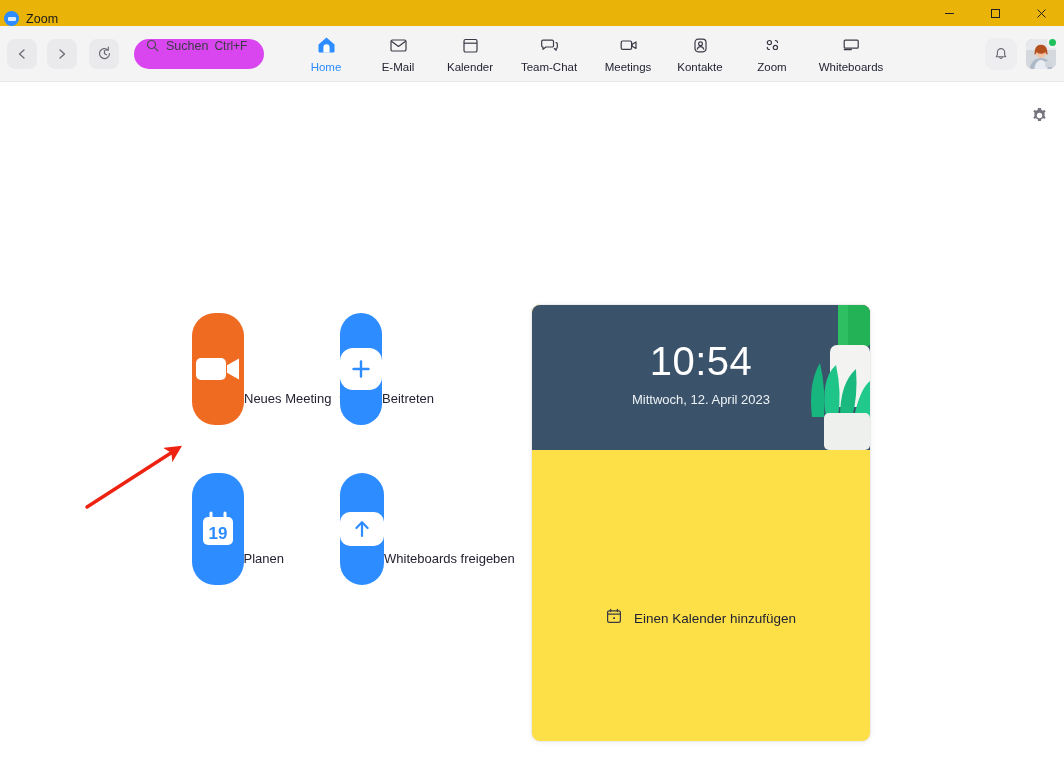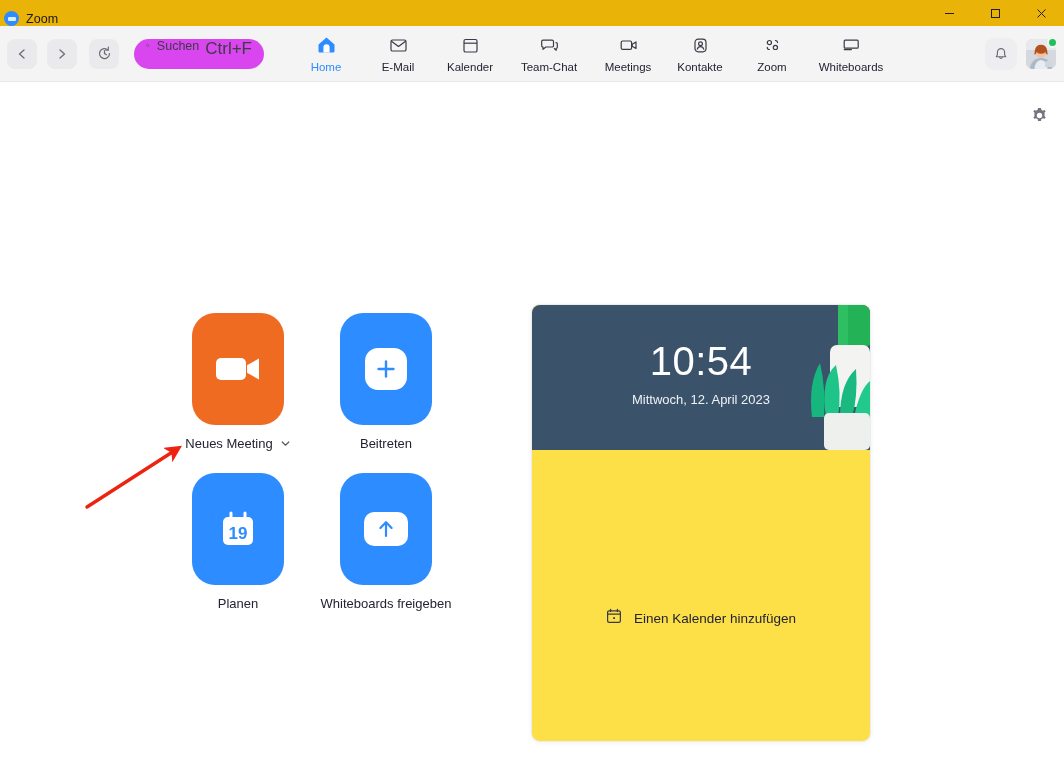--- a/index.html
+++ b/index.html
@@ -55,21 +55,21 @@
   .navbtn.history { margin-left: 12px; }
 
   .searchbox {
     margin-left: 15px;
     height: 30px; width: 130px;
     background: #d946ef; border-radius: 15px;
     display: flex; align-items: flex-start;
     padding: 0 12px; cursor: text; flex: none;
   }
   .search-placeholder { font-size: 12.5px; color: #3c3c43; margin-left: 7px; }
-  .search-shortcut { font-size: 17px; color: #3c3c43; margin-left: 6px; }
+  .search-shortcut { font-size: 12px; color: #3c3c43; margin-left: 6px; }
 
   .tabs { display: flex; align-items: flex-start; margin-left: 26px; height: 56px; padding-top: 6px; }
   .tab {
     width: 72px; min-width: 56px;
     display: flex; flex-direction: column; align-items: center;
     cursor: pointer; padding: 2px 4px 0 4px;
   }
   .tab .tab-icon { height: 22px; display: flex; align-items: center; justify-content: center; }
   .tab .tab-label {
     font-size: 11.5px; color: #232333; margin-top: 5px; white-space: nowrap;
@@ -103,21 +103,21 @@
     position: absolute; right: 12px; top: 20px;
     width: 26px; height: 26px; cursor: pointer;
     display: flex; align-items: center; justify-content: center;
   }
 
   .actions {
     position: absolute; left: 192px; top: 231px;
     display: grid; grid-template-columns: 148px 148px;
     grid-template-rows: 160px 160px;
   }
-  .action { display: flex; flex-direction: column; align-items: center; cursor: pointer; width: 92px; }
+  .action { display: flex; flex-direction: row; cursor: pointer; width: 92px; }
   .action-tile {
     width: 92px; height: 112px; border-radius: 23px;
     display: flex; align-items: center; justify-content: center;
   }
   .tile-orange { background: #f06b22; }
   .tile-blue { background: #2d8cff; }
   .action-label-row { display: flex; align-items: center; margin-top: 11px; white-space: nowrap; }
   .action-label { font-size: 13px; color: #232333; }
   .chev { margin-left: 7px; display: flex; align-items: center; }
 

